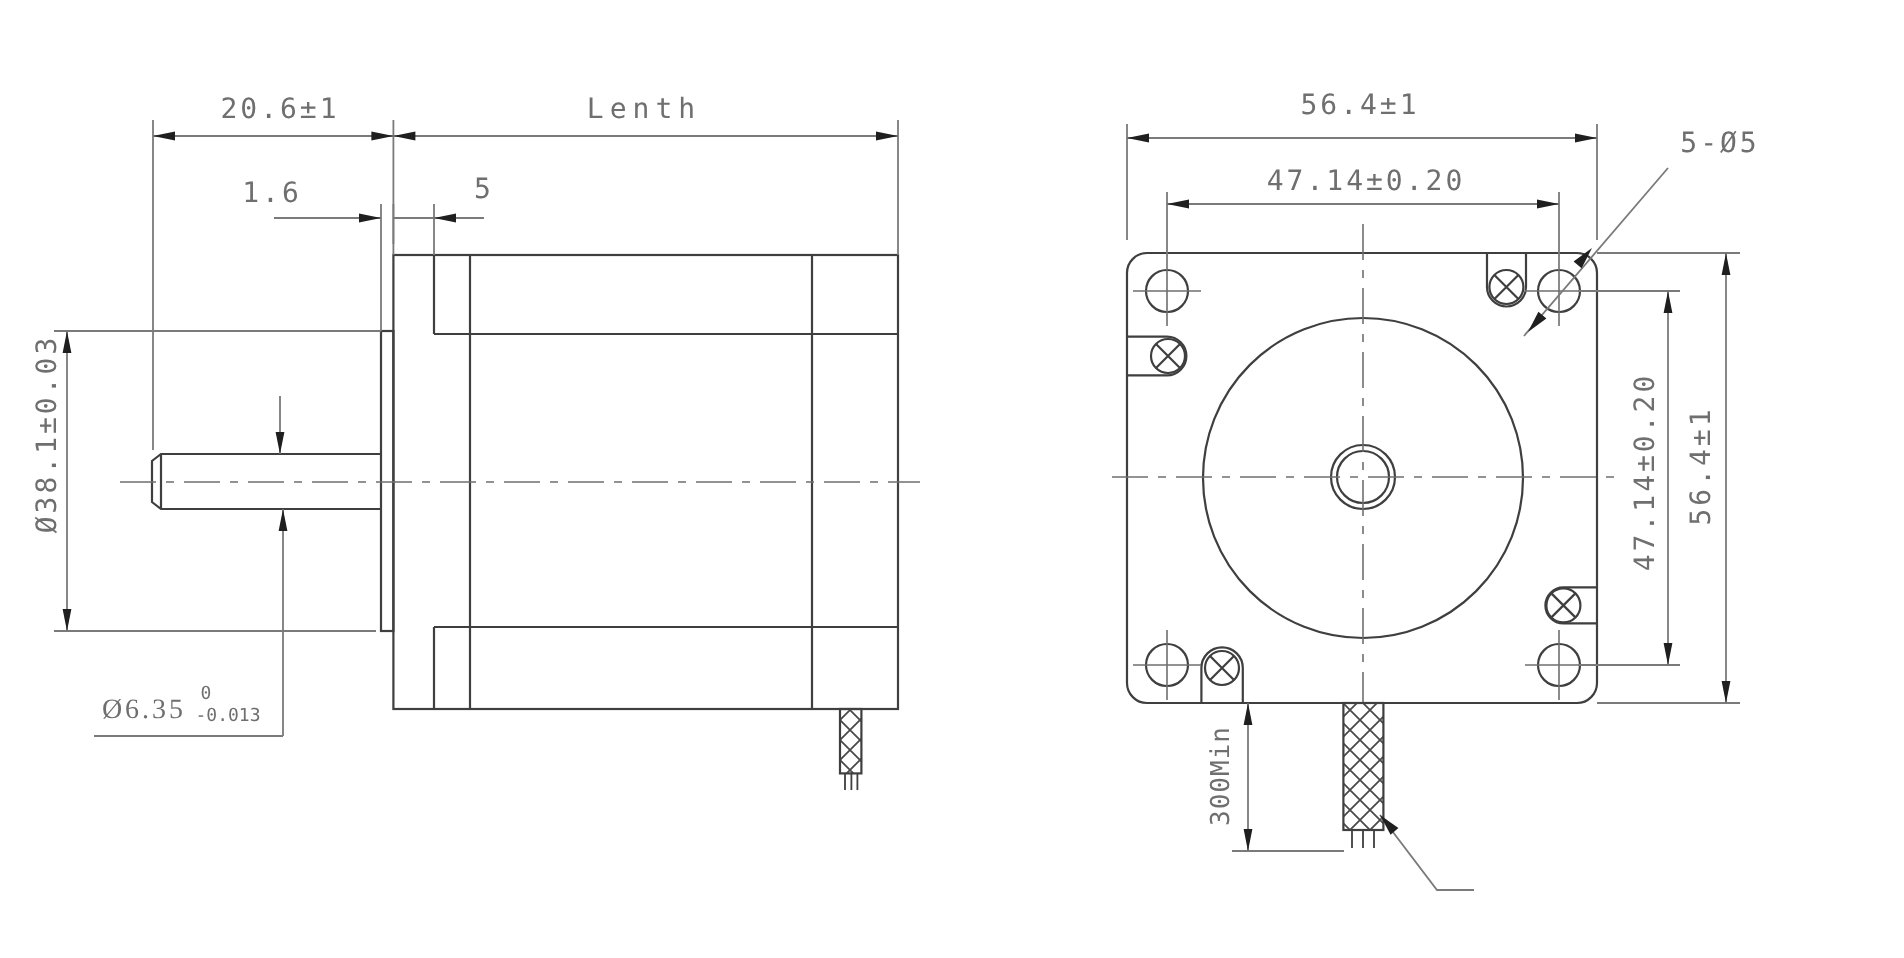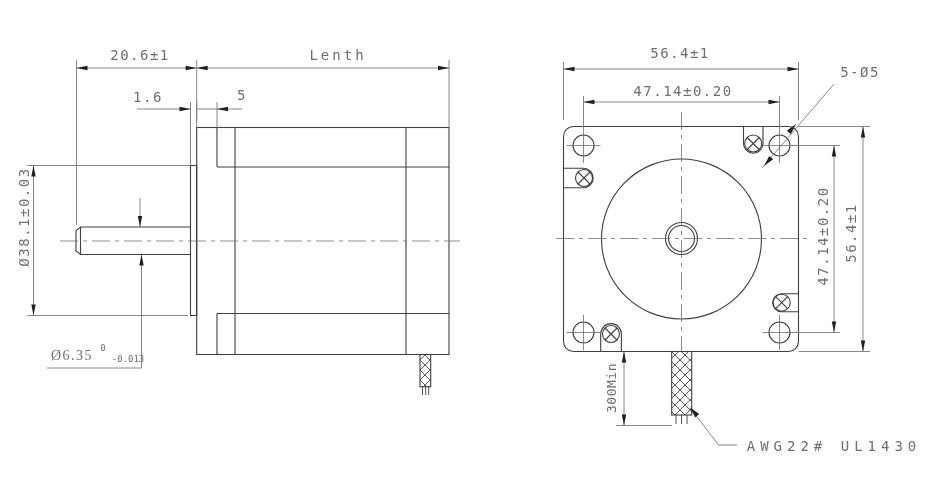--- a/index.html
+++ b/index.html
@@ -133,29 +133,28 @@
     <polygon points="834,332.5 831.8,321.5 836.2,321.5"></polygon>
     <polygon points="863,126.5 860.8,137.5 865.2,137.5"></polygon>
     <polygon points="863,351.5 860.8,340.5 865.2,340.5"></polygon>
     <polygon points="624,351.5 621.8,362.5 626.2,362.5"></polygon>
     <polygon points="624,425.5 621.8,414.5 626.2,414.5"></polygon>
     <polygon points="690,407.5 699.2,414 695.3,417.4"></polygon>
   </g>
 </svg>
 
 <div class="lbl" style="left:140px;top:55px;">20.6±1</div>
-<div class="lbl ls3" style="left:322px;top:55px;margin-left:16px;">Lenth</div>
-<div class="lbl" style="left:148px;top:97px;">1.6</div>
+<div class="lbl ls3" style="left:322px;top:55px;">Lenth</div>
+<div class="lbl" style="left:136px;top:97px;">1.6</div>
 <div class="lbl" style="left:242px;top:95px;">5</div>
 <div class="lbl rot" style="left:24px;top:217px;">Ø38.1±0.03</div>
 <div class="lbl" style="left:72px;top:356px;font-family:Liberation Serif, serif;">Ø6.35</div>
 <div class="lbl small" style="left:103px;top:348px;">0</div>
-<div class="lbl small" style="left:128px;top:359px;">-0.013</div>
+<div class="lbl small" style="left:114px;top:359px;">-0.013</div>
 
 <div class="lbl" style="left:680px;top:53px;">56.4±1</div>
 <div class="lbl" style="left:683px;top:91px;">47.14±0.20</div>
 <div class="lbl" style="left:860px;top:72px;">5-Ø5</div>
 <div class="lbl rot" style="left:823px;top:236px;">47.14±0.20</div>
 <div class="lbl rot" style="left:851px;top:233px;">56.4±1</div>
 <div class="lbl rot fs13" style="left:611px;top:388px;">300Min</div>
-<div class="lbl ls5" style="left:834px;top:446px;">AWG22# UL1430</div>
 
 </div>
 
 </body></html>

